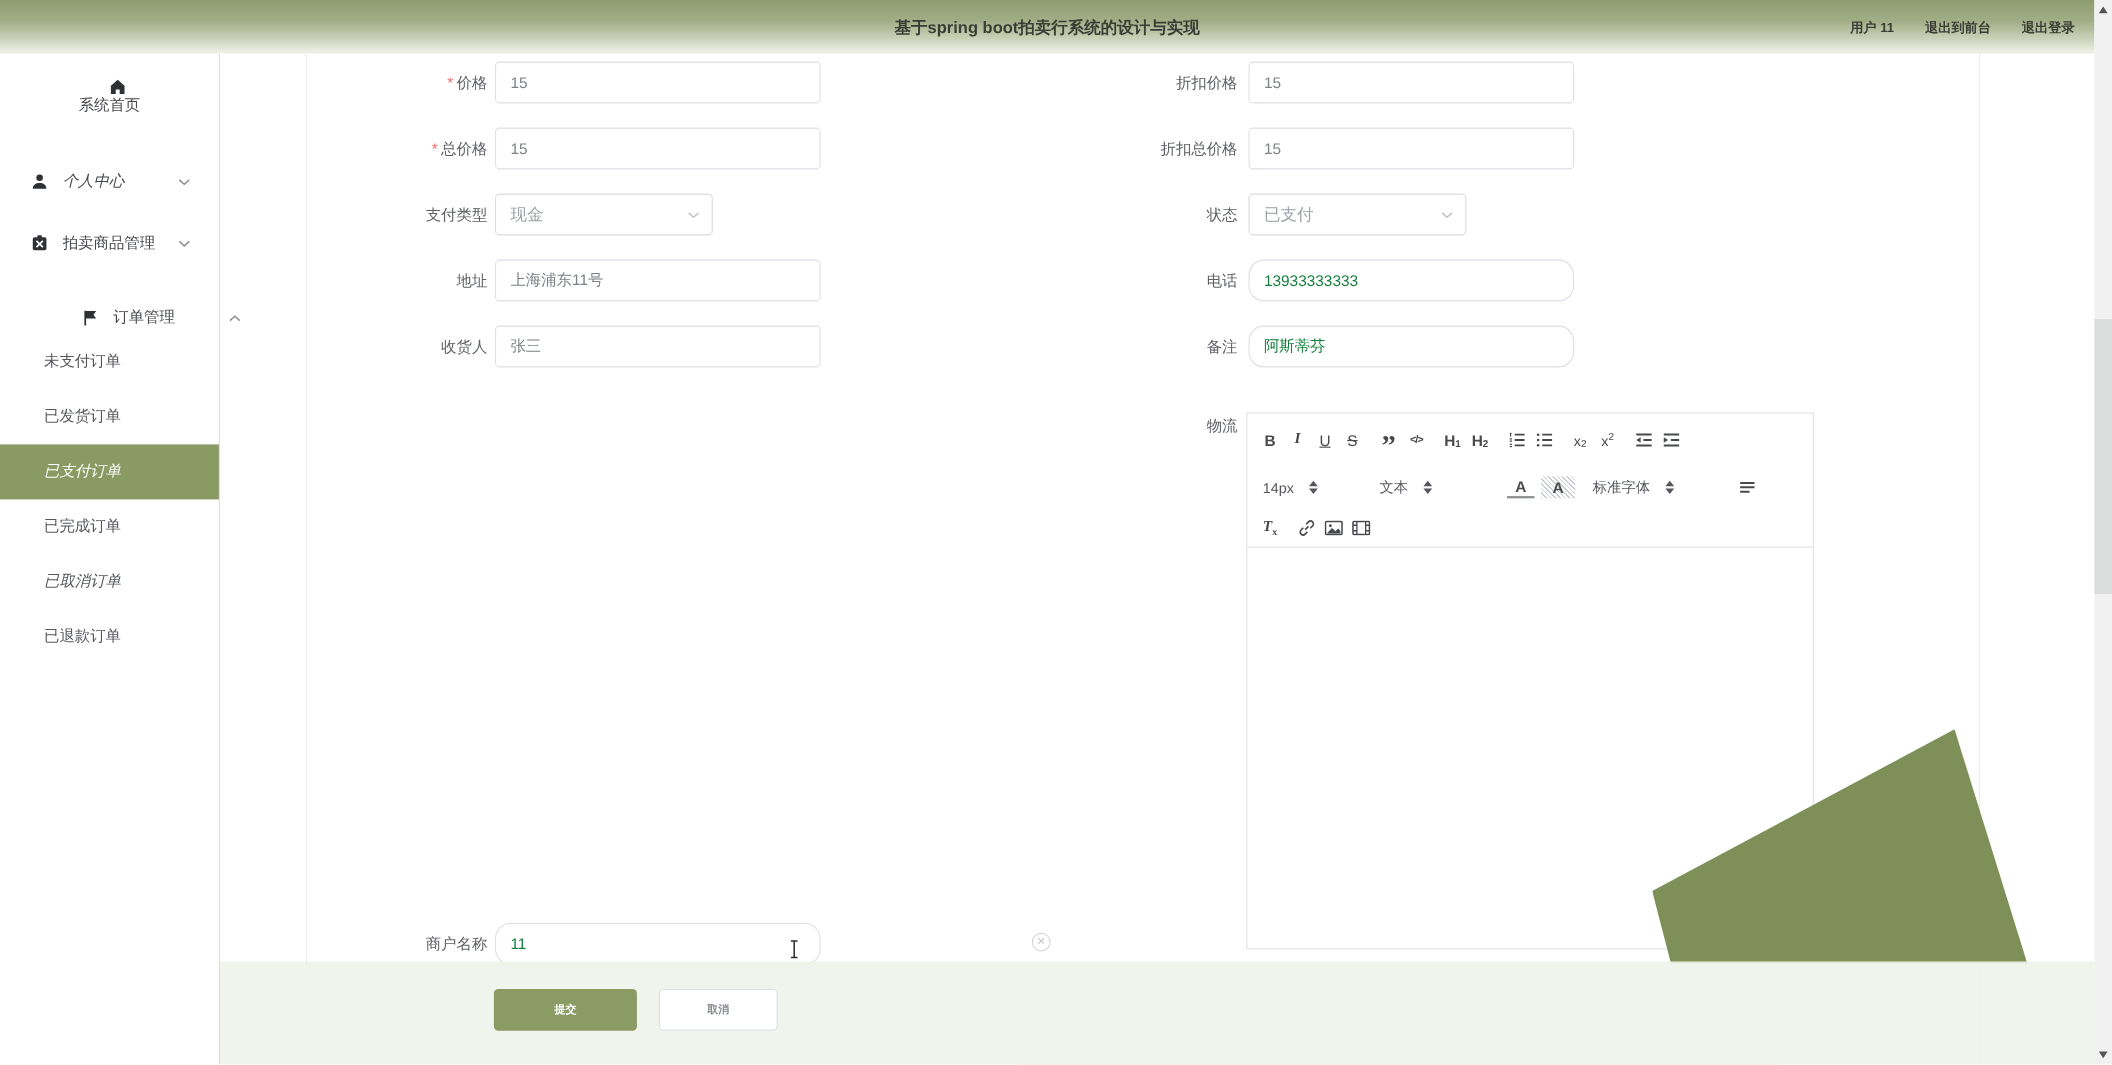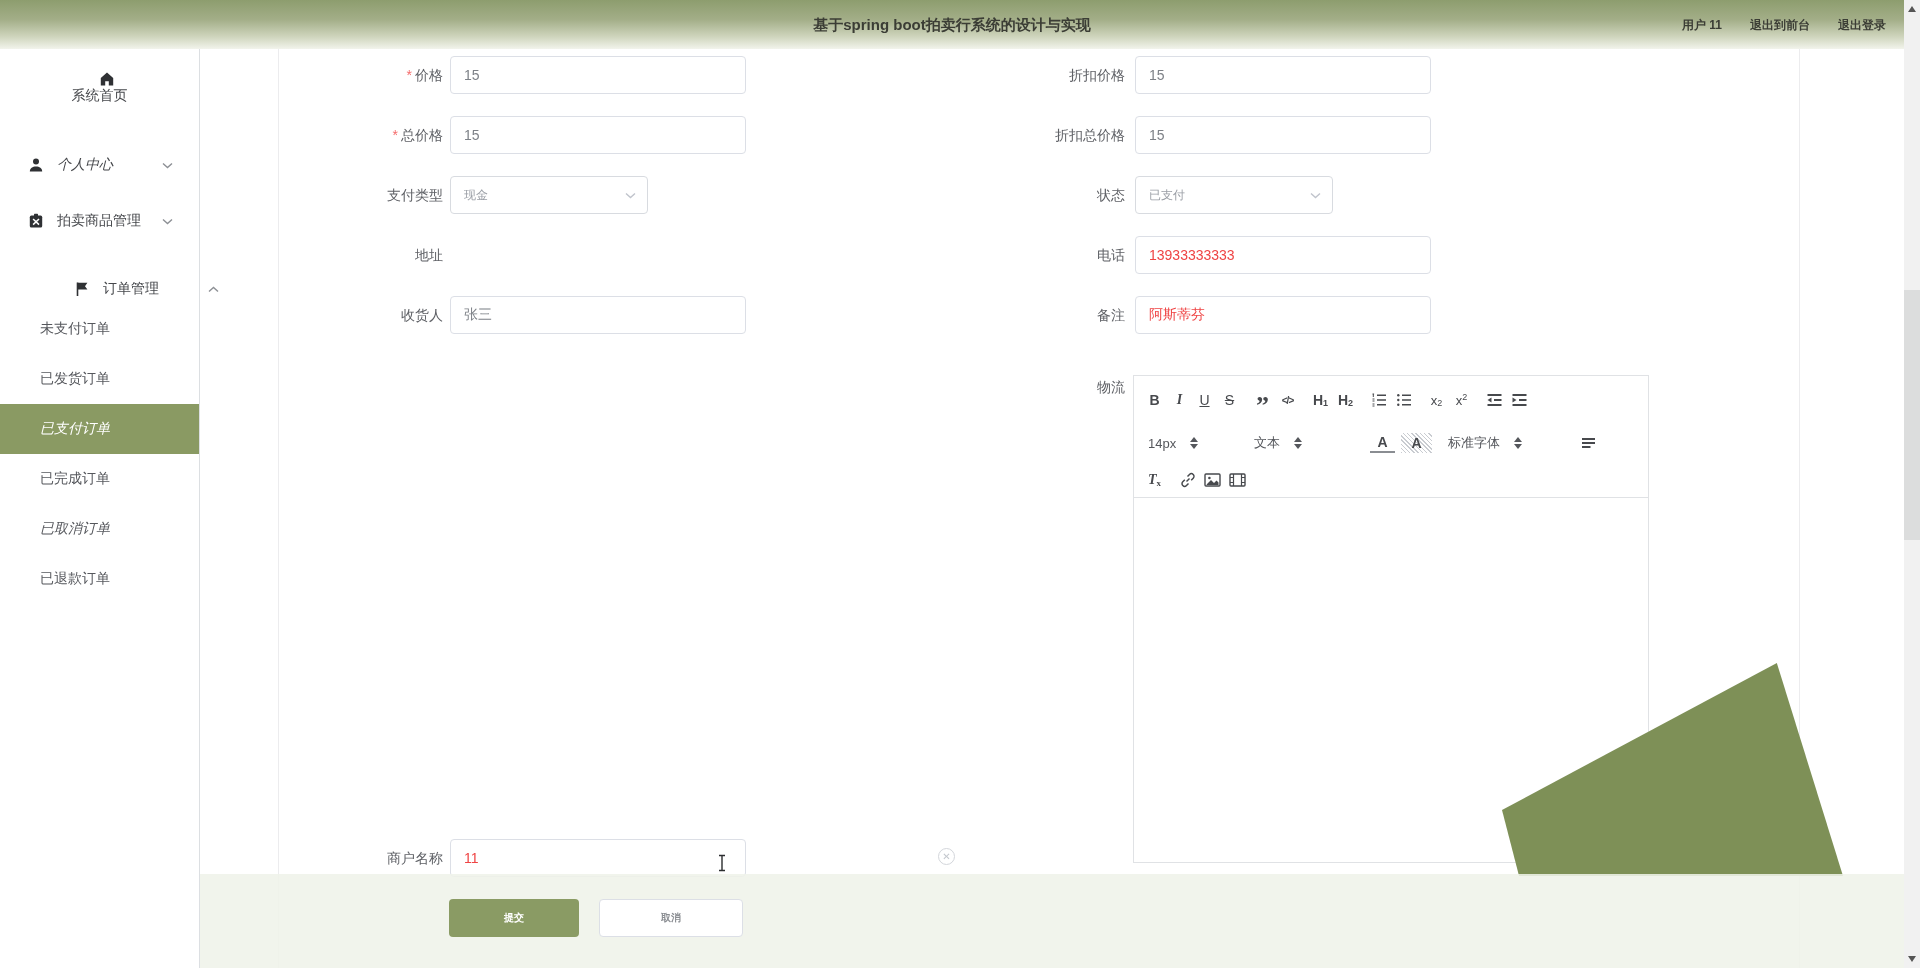--- a/index.html
+++ b/index.html
@@ -37,23 +37,23 @@
   
   .vline{position:absolute;top:49px;width:1px;height:919px;background:#ececee;}
 
   
   .flabel{position:absolute;width:165px;text-align:right;font-size:14px;color:#5f6166;
           line-height:38px;white-space:nowrap;}
   .req{color:#f56c6c;margin-right:3px;}
   .finput{position:absolute;width:296px;height:38px;border:1px solid #dcdfe6;border-radius:4px;
           box-sizing:border-box;padding:0 13px;font-size:14px;color:#7d8187;background:#fff;
           font-family:inherit;outline:none;}
-  .finput.light{color:#ef4444;}
+  .finput.light{color:#15803d;border-radius:14px;}
   .fselect{position:absolute;width:198px;height:38px;border:1px solid #d8dbe0;border-radius:4px;
-           box-sizing:border-box;display:flex;align-items:center;padding:0 13px;font-size:12px;
+           box-sizing:border-box;display:flex;align-items:center;padding:0 13px;font-size:15px;
            color:#9b9fa6;background:#fff;cursor:pointer;}
   .fselect svg{position:absolute;right:11px;}
 
   
   .editor{position:absolute;left:1133px;top:375px;width:516px;height:488px;
           border:1px solid #e0e2e5;box-sizing:border-box;background:#fff;}
   .toolbar{border-bottom:1px solid #e0e2e5;padding:9px 6px 8px 8px;display:flex;flex-wrap:wrap;
            align-items:center;row-gap:9px;}
   .ti{min-width:25px;height:18px;display:flex;align-items:center;justify-content:center;
       font-size:14px;color:#47494d;cursor:pointer;position:relative;}
@@ -84,21 +84,21 @@
   .tb-tx{font-family:"Liberation Serif",serif;font-style:italic;font-weight:bold;}
   .tb-tx small{font-size:9px;font-style:normal;margin-top:6px;}
   .econtent{height:376px;cursor:text;}
 
   
   .footer{position:absolute;left:200px;top:874px;width:1704px;height:94px;
           background:rgba(239,242,233,0.88);}
   .btn{position:absolute;top:899px;height:38px;border-radius:4px;font-size:10px;
        font-family:inherit;cursor:pointer;font-weight:bold;}
   .btn-submit{left:449px;width:130px;background:#8a9b64;color:#fff;border:none;}
-  .btn-cancel{left:599px;width:144px;background:#fff;color:#8a8d92;border:1px solid #dcdfe6;}
+  .btn-cancel{left:599px;width:108px;background:#fff;color:#8a8d92;border:1px solid #dcdfe6;}
 
   
   .shape{position:absolute;left:1502px;top:663px;width:341px;height:213px;background:#7e9057;
          clip-path:polygon(80.6% 0,100% 100%,5% 100%,0 69%);}
   .clearicon{position:absolute;left:938px;top:848px;width:17px;height:17px;border:1px solid #d3d6db;
              border-radius:50%;color:#c3c7cd;font-size:10px;display:flex;align-items:center;
              justify-content:center;box-sizing:border-box;}
   .cursor{position:absolute;left:716px;top:854px;}
 </style>
 </head>
@@ -203,20 +203,21 @@
     <span>支付类型</span></div>
   <div class="fselect" style="left:450px;top:176px;">
     <span>现金</span>
     <svg width="11" height="7" viewBox="0 0 11 7">
         <polyline points="1,1.5 5.5,5.5 10,1.5" fill="none" stroke="#c0c4cc" stroke-width="1.4"></polyline>
       </svg>
   </div>
 
   <div class="flabel" style="left:278px;top:236px;">
     <span>地址</span></div>
+  <input class="finput" style="left: 450px; top: 236px;" value="上海浦东11号">
 
   <div class="flabel" style="left:278px;top:296px;">
     <span>收货人</span></div>
   <input class="finput" style="left: 450px; top: 296px;" value="张三">
 
   <div class="flabel" style="left:960px;top:56px;">
     <span>折扣价格</span></div>
   <input class="finput" style="left: 1135px; top: 56px;" value="15">
 
   <div class="flabel" style="left:960px;top:116px;">

